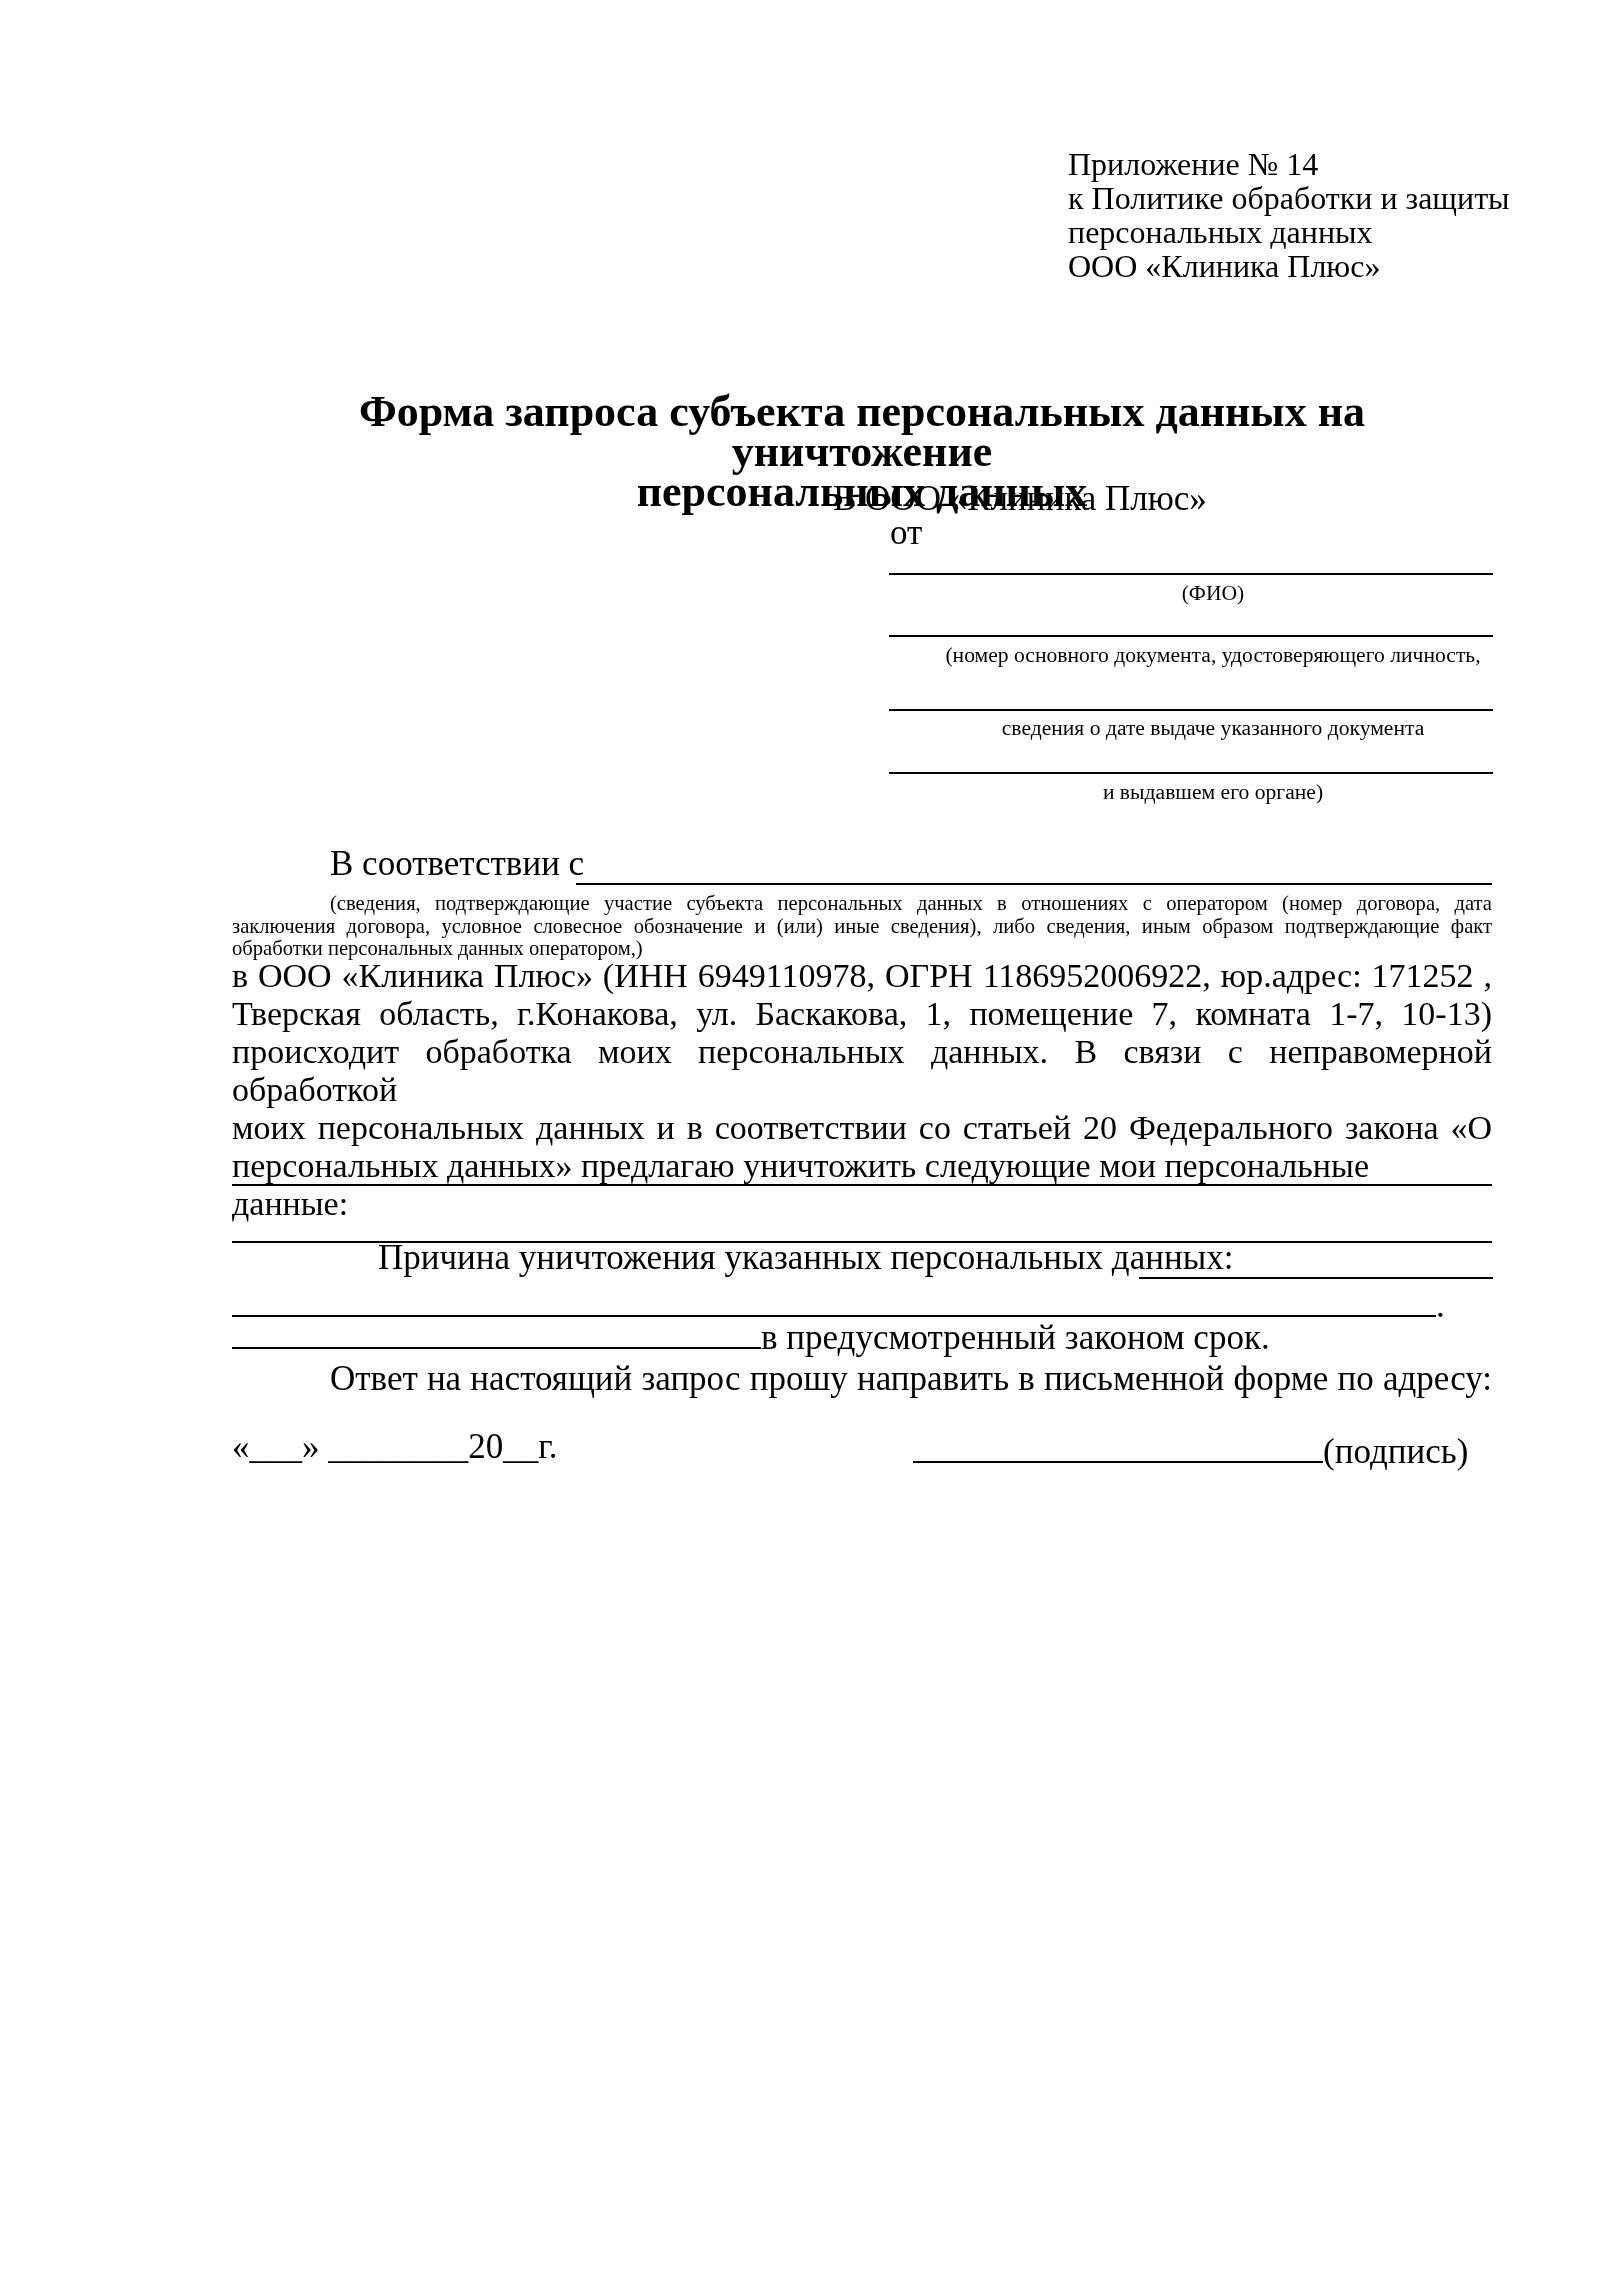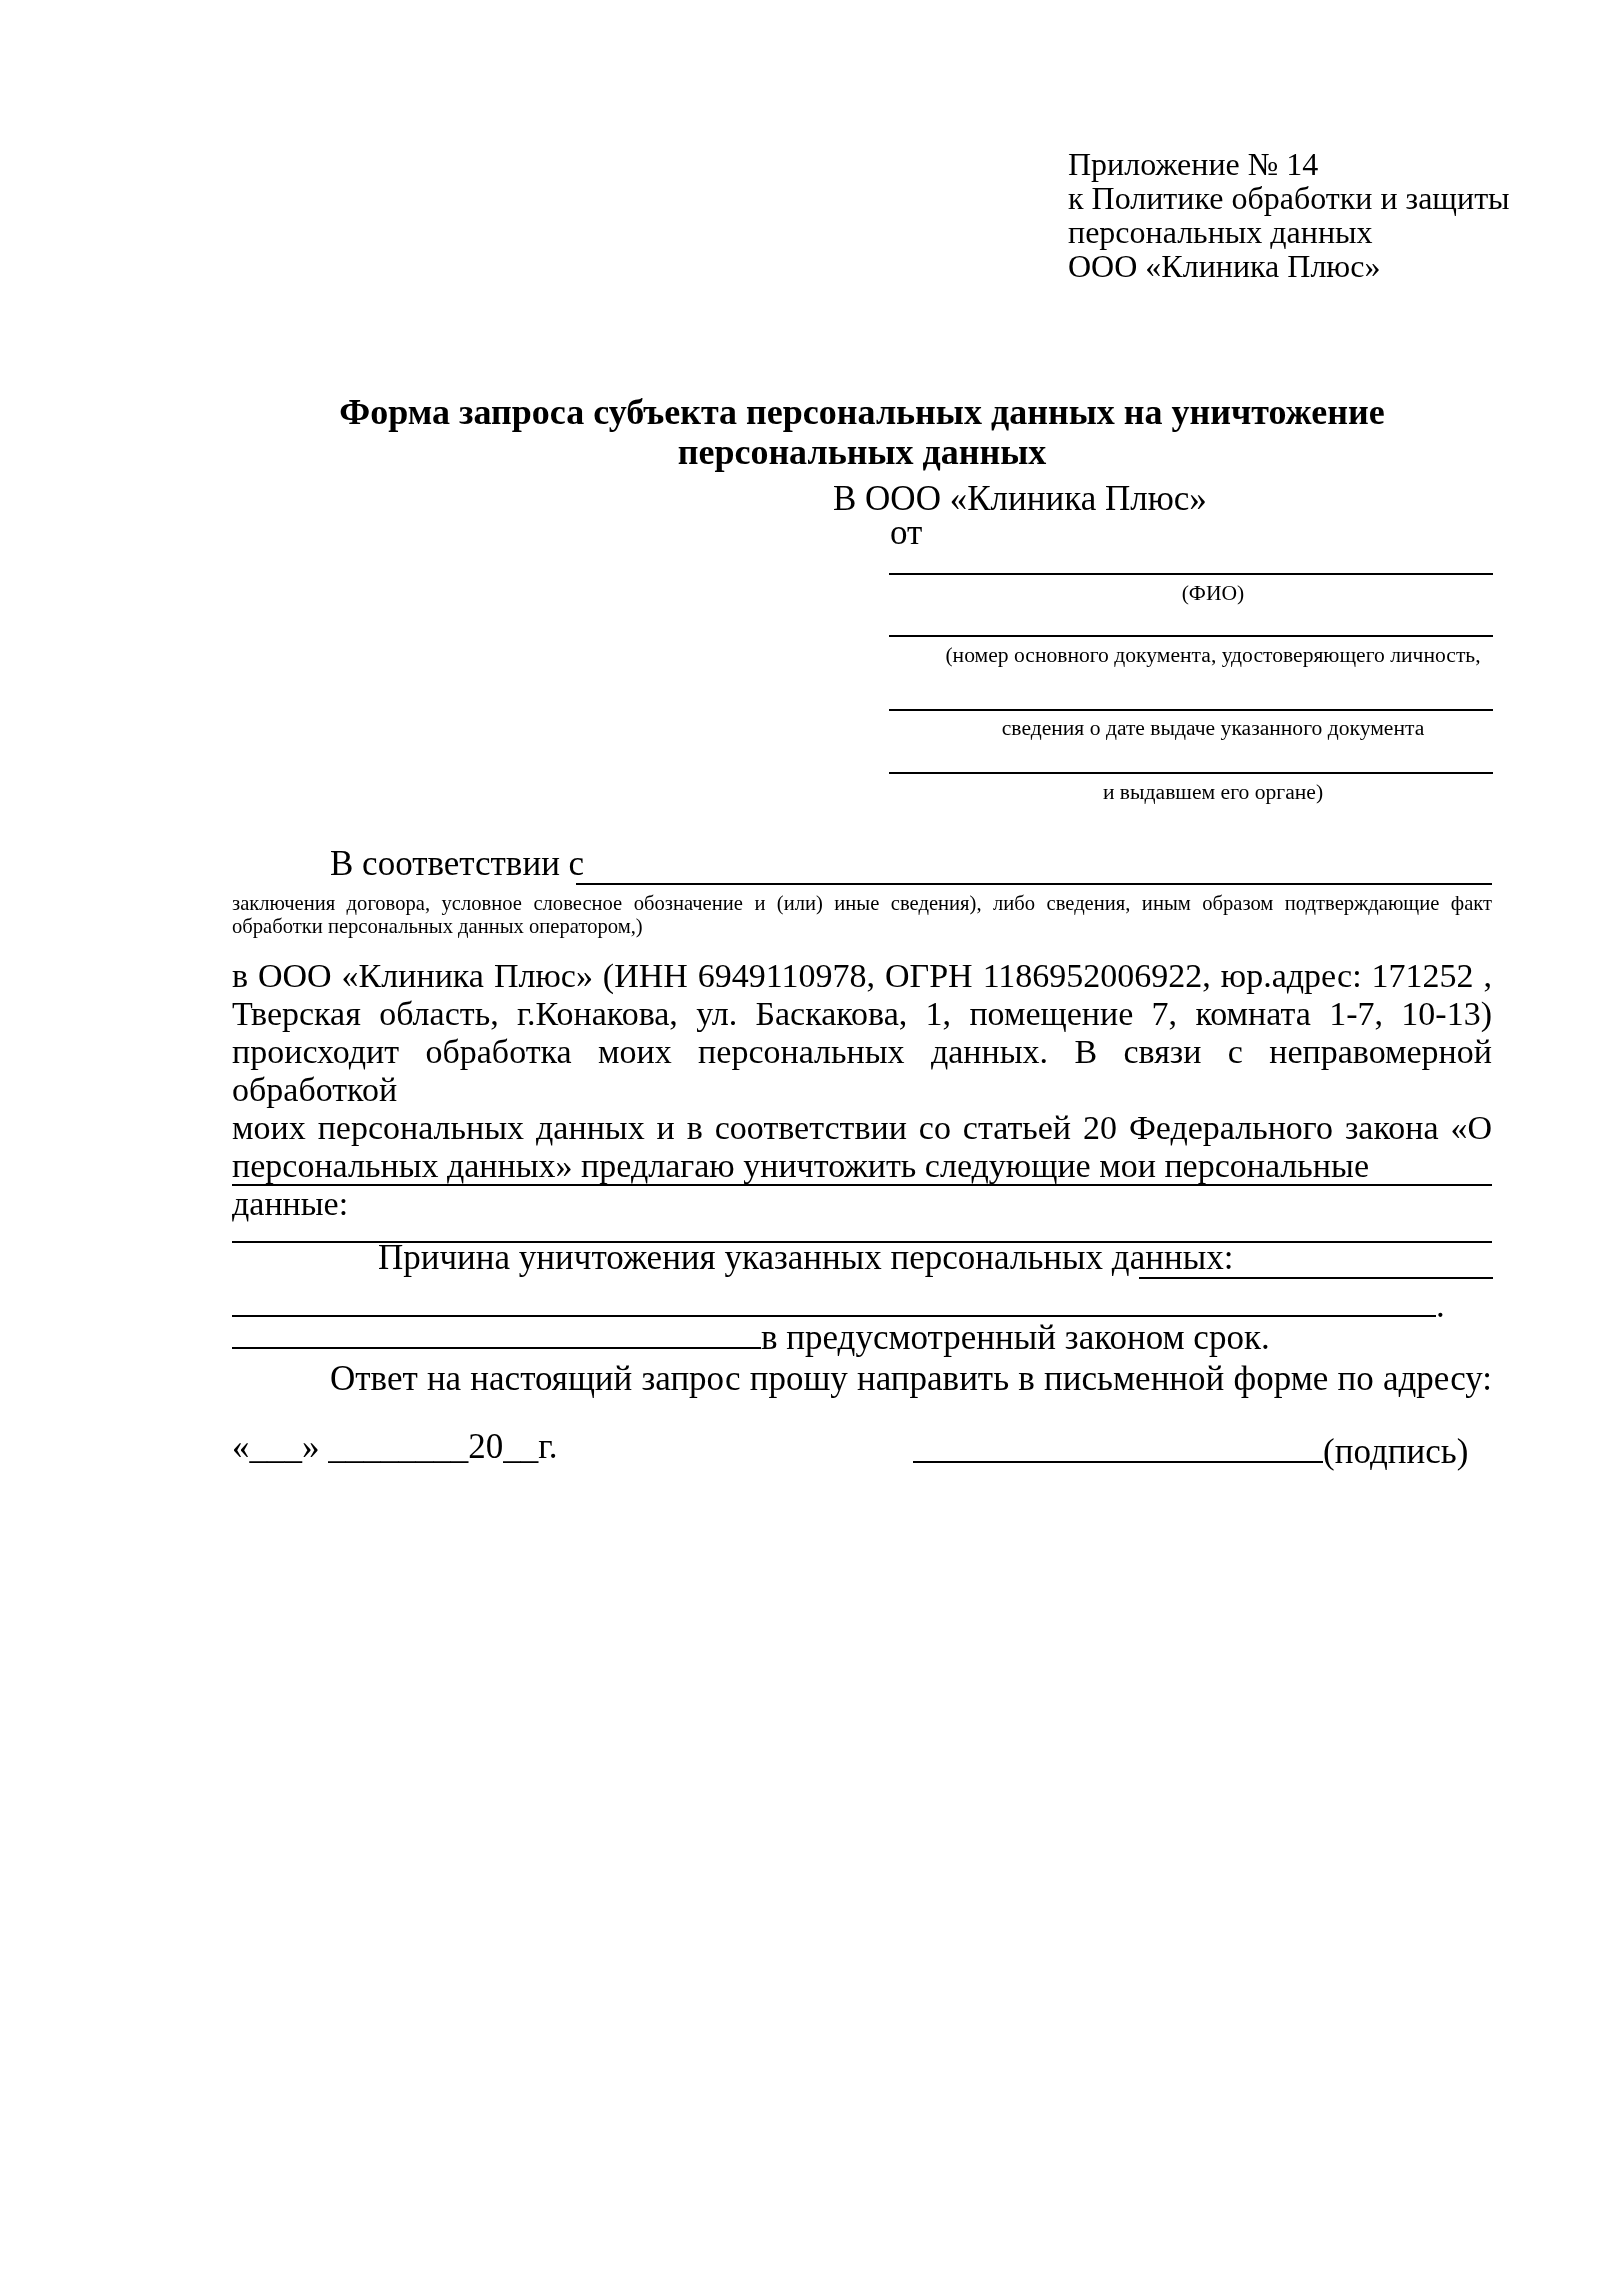--- a/index.html
+++ b/index.html
@@ -7,21 +7,21 @@
     position:relative;
     width:1621px;height:2293px;
     background:#ffffff;color:#000000;
     font-family:"Liberation Serif","DejaVu Serif",serif;
     overflow:hidden;
   }
   .abs{position:absolute;}
   .hr{position:absolute;border-top:2.9px solid #000;height:0;}
   .uline{display:inline-block;border-bottom:2.9px solid #000;}
   .appendix{left:1068px;top:147px;font-size:32px;line-height:34px;}
-  .doc-title{left:232px;top:392px;width:1260px;text-align:center;font-weight:bold;font-size:36px;line-height:40px;}
+  .doc-title{left:232px;top:392px;width:1260px;text-align:center;font-weight:bold;font-size:44px;line-height:40px;}
   .addressee{left:833px;top:481px;font-size:35px;line-height:35px;}
   .from-label{left:890px;top:515px;font-size:35px;line-height:35px;}
   .fill-caption{left:911px;width:604px;text-align:center;font-size:21.6px;line-height:21.6px;}
   .accordance{left:330px;top:846px;font-size:35px;line-height:35px;}
   .note{left:232px;top:892px;width:1260px;font-size:20.6px;line-height:22.5px;}
   .note .jl{text-align:justify;text-align-last:justify;}
   .note .indent{text-indent:98px;}
   .bodypar{left:232px;top:957px;width:1260px;font-size:34px;line-height:38px;}
   .bodypar .jl{text-align:justify;text-align-last:justify;}
   .txt36{font-size:35px;line-height:35px;}
@@ -56,20 +56,21 @@
   <div class="hr" style="left:889px;top:709px;width:604px;"></div>
   <div class="abs fill-caption" style="top:718px;">сведения о дате выдаче указанного документа</div>
 
   <div class="hr" style="left:889px;top:772px;width:604px;"></div>
   <div class="abs fill-caption" style="top:782px;">и выдавшем его органе)</div>
 
   <div class="abs accordance">В соответствии с</div>
   <div class="hr" style="left:576px;top:883px;width:916px;"></div>
 
   <div class="abs note">
+    <div class="jl indent">(сведения, подтверждающие участие субъекта персональных данных в отношениях с оператором (номер договора, дата</div>
     <div class="jl">заключения договора, условное словесное обозначение и (или) иные сведения), либо сведения, иным образом подтверждающие факт</div>
     <div>обработки персональных данных оператором,)</div>
   </div>
 
   <div class="abs bodypar">
     <div class="jl">в ООО «Клиника Плюс» (ИНН 6949110978, ОГРН 1186952006922, юр.адрес: 171252 ,</div>
     <div class="jl">Тверская область, г.Конакова, ул. Баскакова, 1, помещение 7, комната 1-7, 10-13)</div>
     <div class="jl">происходит обработка моих персональных данных. В связи с неправомерной обработкой</div>
     <div class="jl">моих персональных данных и в соответствии со статьей 20 Федерального закона «О</div>
     <div>персональных данных» предлагаю уничтожить следующие мои персональные данные:</div>

